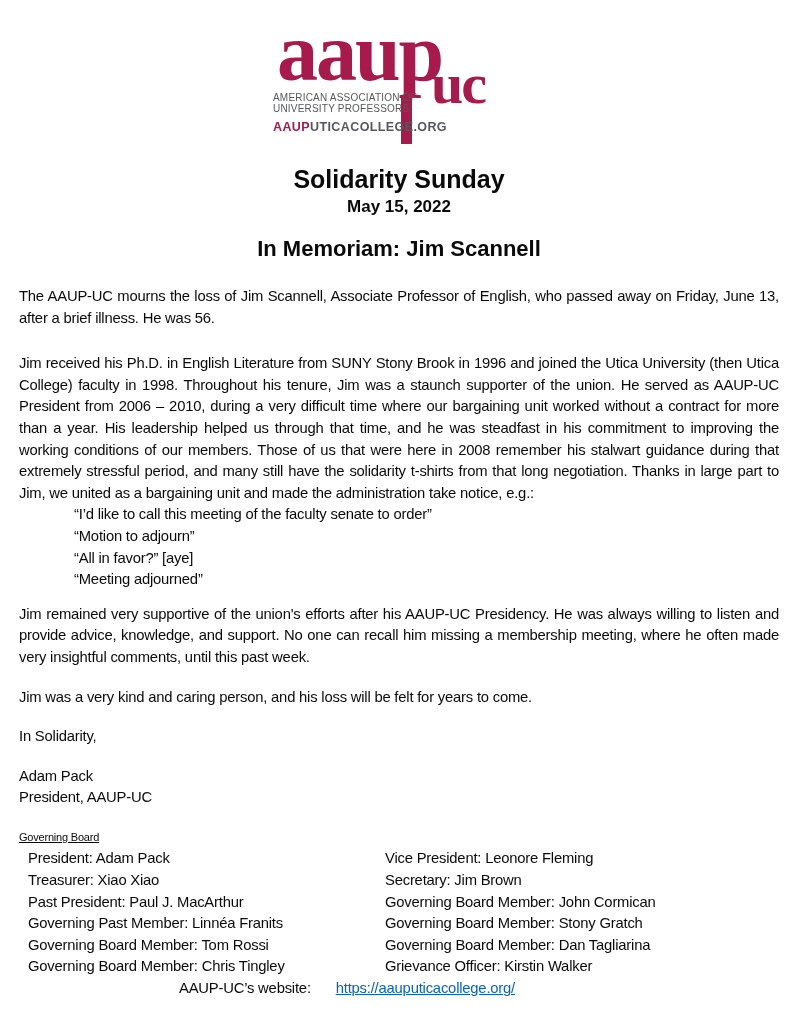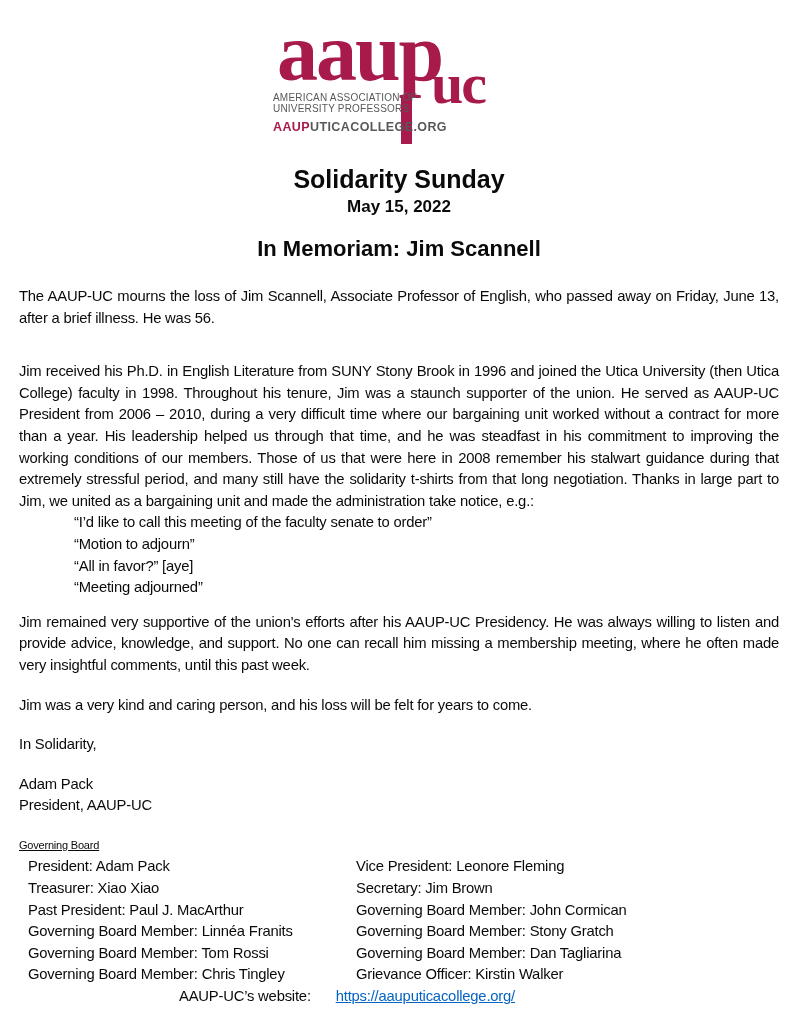--- a/index.html
+++ b/index.html
@@ -57,34 +57,34 @@
   }
   .memoriam-heading {
     margin-top: 18px; text-align: center;
     font-size: 22px; line-height: 26px; font-weight: bold;
   }
   .body-text {
     font-size: 14.8px; line-height: 21.6px; letter-spacing: -0.2px;
     text-align: justify;
   }
   .p1 { margin-top: 24px; }
-  .p2 { margin-top: 32px; }
+  .p2 { margin-top: 24px; }
   .p3 { margin-top: 13px; }
   .p4 { margin-top: 18px; }
   .quote-line { padding-left: 55px; text-align: left; }
   .closing { margin-top: 18px; text-align: left; }
   .signature { margin-top: 18px; text-align: left; }
   .sig-line { font-size: 14.8px; line-height: 21.6px; letter-spacing: -0.2px; }
   
   .board { margin-top: 18px; }
   .board-heading {
     font-size: 11px; line-height: 21.6px; letter-spacing: -0.2px;
     text-decoration: underline;
   }
-  .board-grid { display: grid; grid-template-columns: 337px auto; }
+  .board-grid { display: grid; grid-template-columns: 337px auto; gap: 29px; }
   .board-col-left .board-row { padding-left: 9px; }
   .board-row { font-size: 14.8px; line-height: 21.6px; letter-spacing: -0.2px; white-space: nowrap; }
   
   .website-line {
     margin-left: 160px;
     font-size: 14.8px; line-height: 21.6px; letter-spacing: -0.2px;
   }
   .website-link { color: #0563C1; text-decoration: underline; cursor: pointer; padding-left: 21px; }
 </style>
 </head>
@@ -129,21 +129,21 @@
       <div class="sig-line">President, AAUP-UC</div>
     </div>
 
     <div class="board">
       <div class="board-heading">Governing Board</div>
       <div class="board-grid">
         <div class="board-col-left">
           <div class="board-row">President: Adam Pack</div>
           <div class="board-row">Treasurer: Xiao Xiao</div>
           <div class="board-row">Past President: Paul J. MacArthur</div>
-          <div class="board-row">Governing Board Member: Linnéa Franits</div>
+          <div class="board-row">Governing Past Member: Linnéa Franits</div>
           <div class="board-row">Governing Board Member: Tom Rossi</div>
           <div class="board-row">Governing Board Member: Chris Tingley</div>
         </div>
         <div class="board-col-right">
           <div class="board-row">Vice President: Leonore Fleming</div>
           <div class="board-row">Secretary: Jim Brown</div>
           <div class="board-row">Governing Board Member: John Cormican</div>
           <div class="board-row">Governing Board Member: Stony Gratch</div>
           <div class="board-row">Governing Board Member: Dan Tagliarina</div>
           <div class="board-row">Grievance Officer: Kirstin Walker</div>

